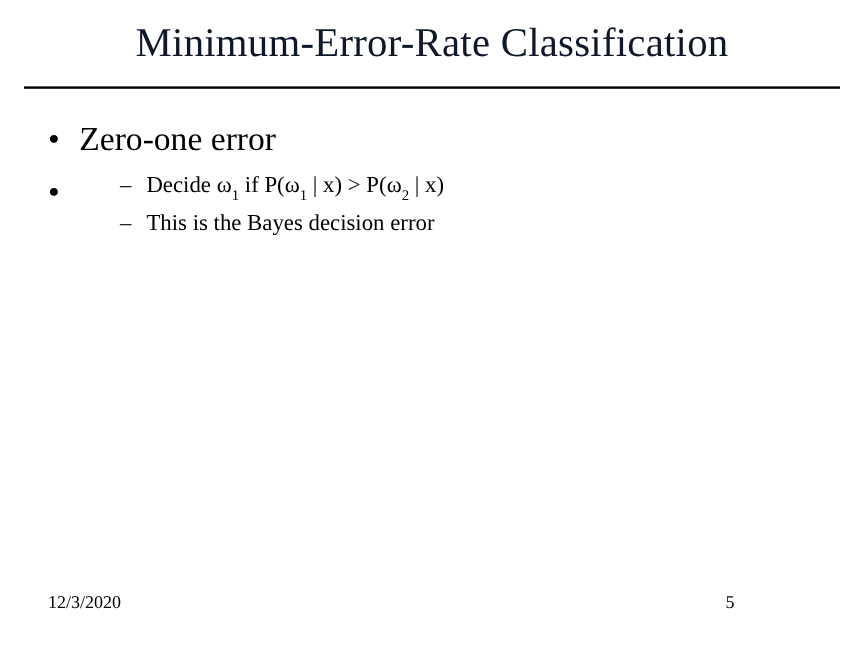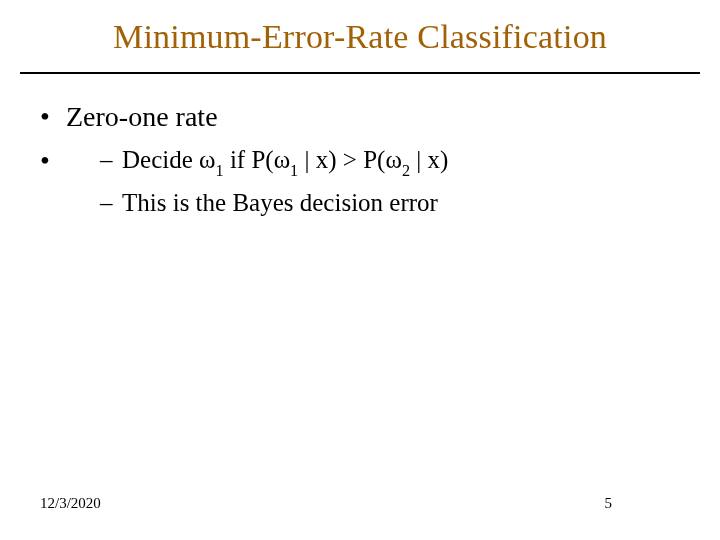--- a/index.html
+++ b/index.html
@@ -54,21 +54,21 @@
     left: 4px;
     top: 0;
     font-size: 28px;
   }
   ul.level2 {
     list-style: none;
     margin: 6px 0 0 0;
     padding: 0 0 0 34px;
   }
   ul.level2 > li {
-    font-size: 25px;
+    font-size: 19px;
     line-height: 1.4;
     margin-bottom: 4px;
     position: relative;
     padding-left: 22px;
   }
   ul.level2 > li::before {
     content: "–";
     position: absolute;
     left: 0;
     top: 0;
@@ -98,28 +98,28 @@
     position: absolute;
     left: 50%;
     transform: translateX(-50%);
   }
 </style>
 </head>
 <body>
 
 <div class="slide">
 
-  <div class="title" style="color:#a16207">Minimum-Error-Rate Classification</div>
+  <div class="title" style="color:#0f172a">Minimum-Error-Rate Classification</div>
 
   <hr class="rule">
 
   <div class="body">
     <ul class="level1">
       <li>
-        <span>Zero-one rate</span>
+        <span>Zero-one error</span>
       </li>
       <li>
         <ul class="level2">
           <li>
             <span>Decide </span><span class="omega">ω</span><span class="sub">1</span><span> if P(</span><span class="omega">ω</span><span class="sub">1</span><span> | x) &gt; P(</span><span class="omega">ω</span><span class="sub">2</span><span> | x)</span>
           </li>
           <li>
             <span>This is the Bayes decision error</span>
           </li>
         </ul>

